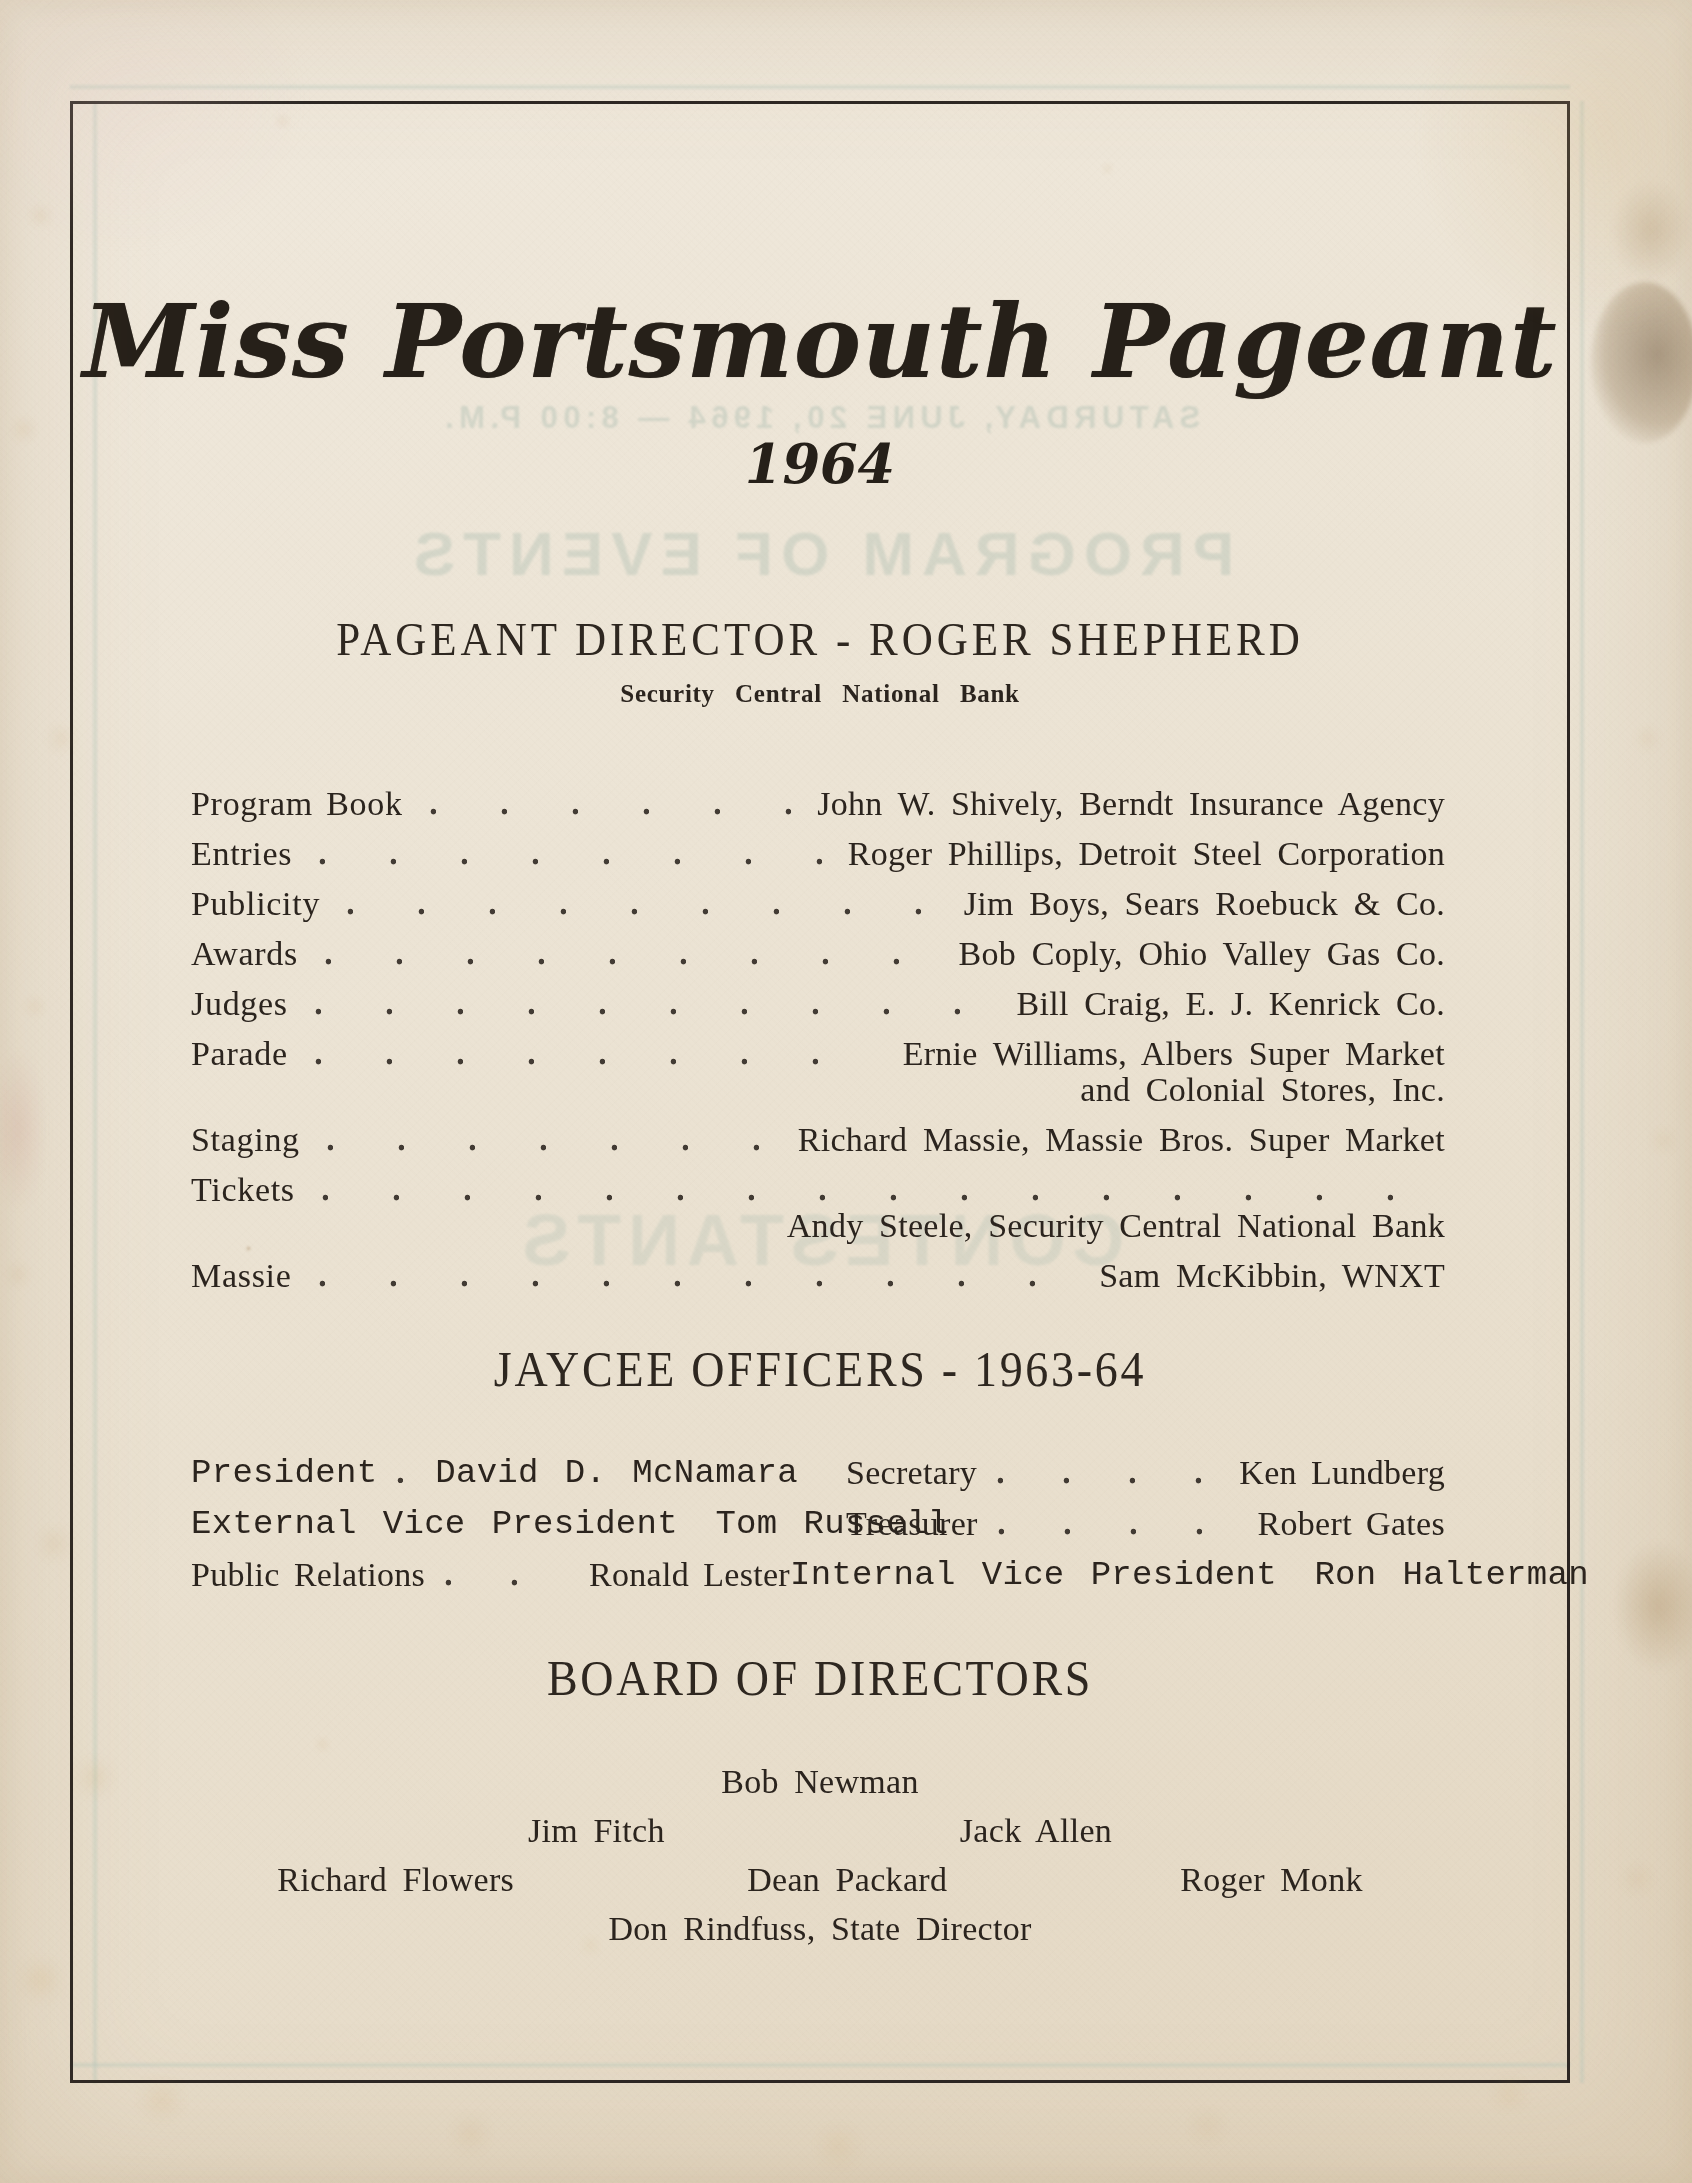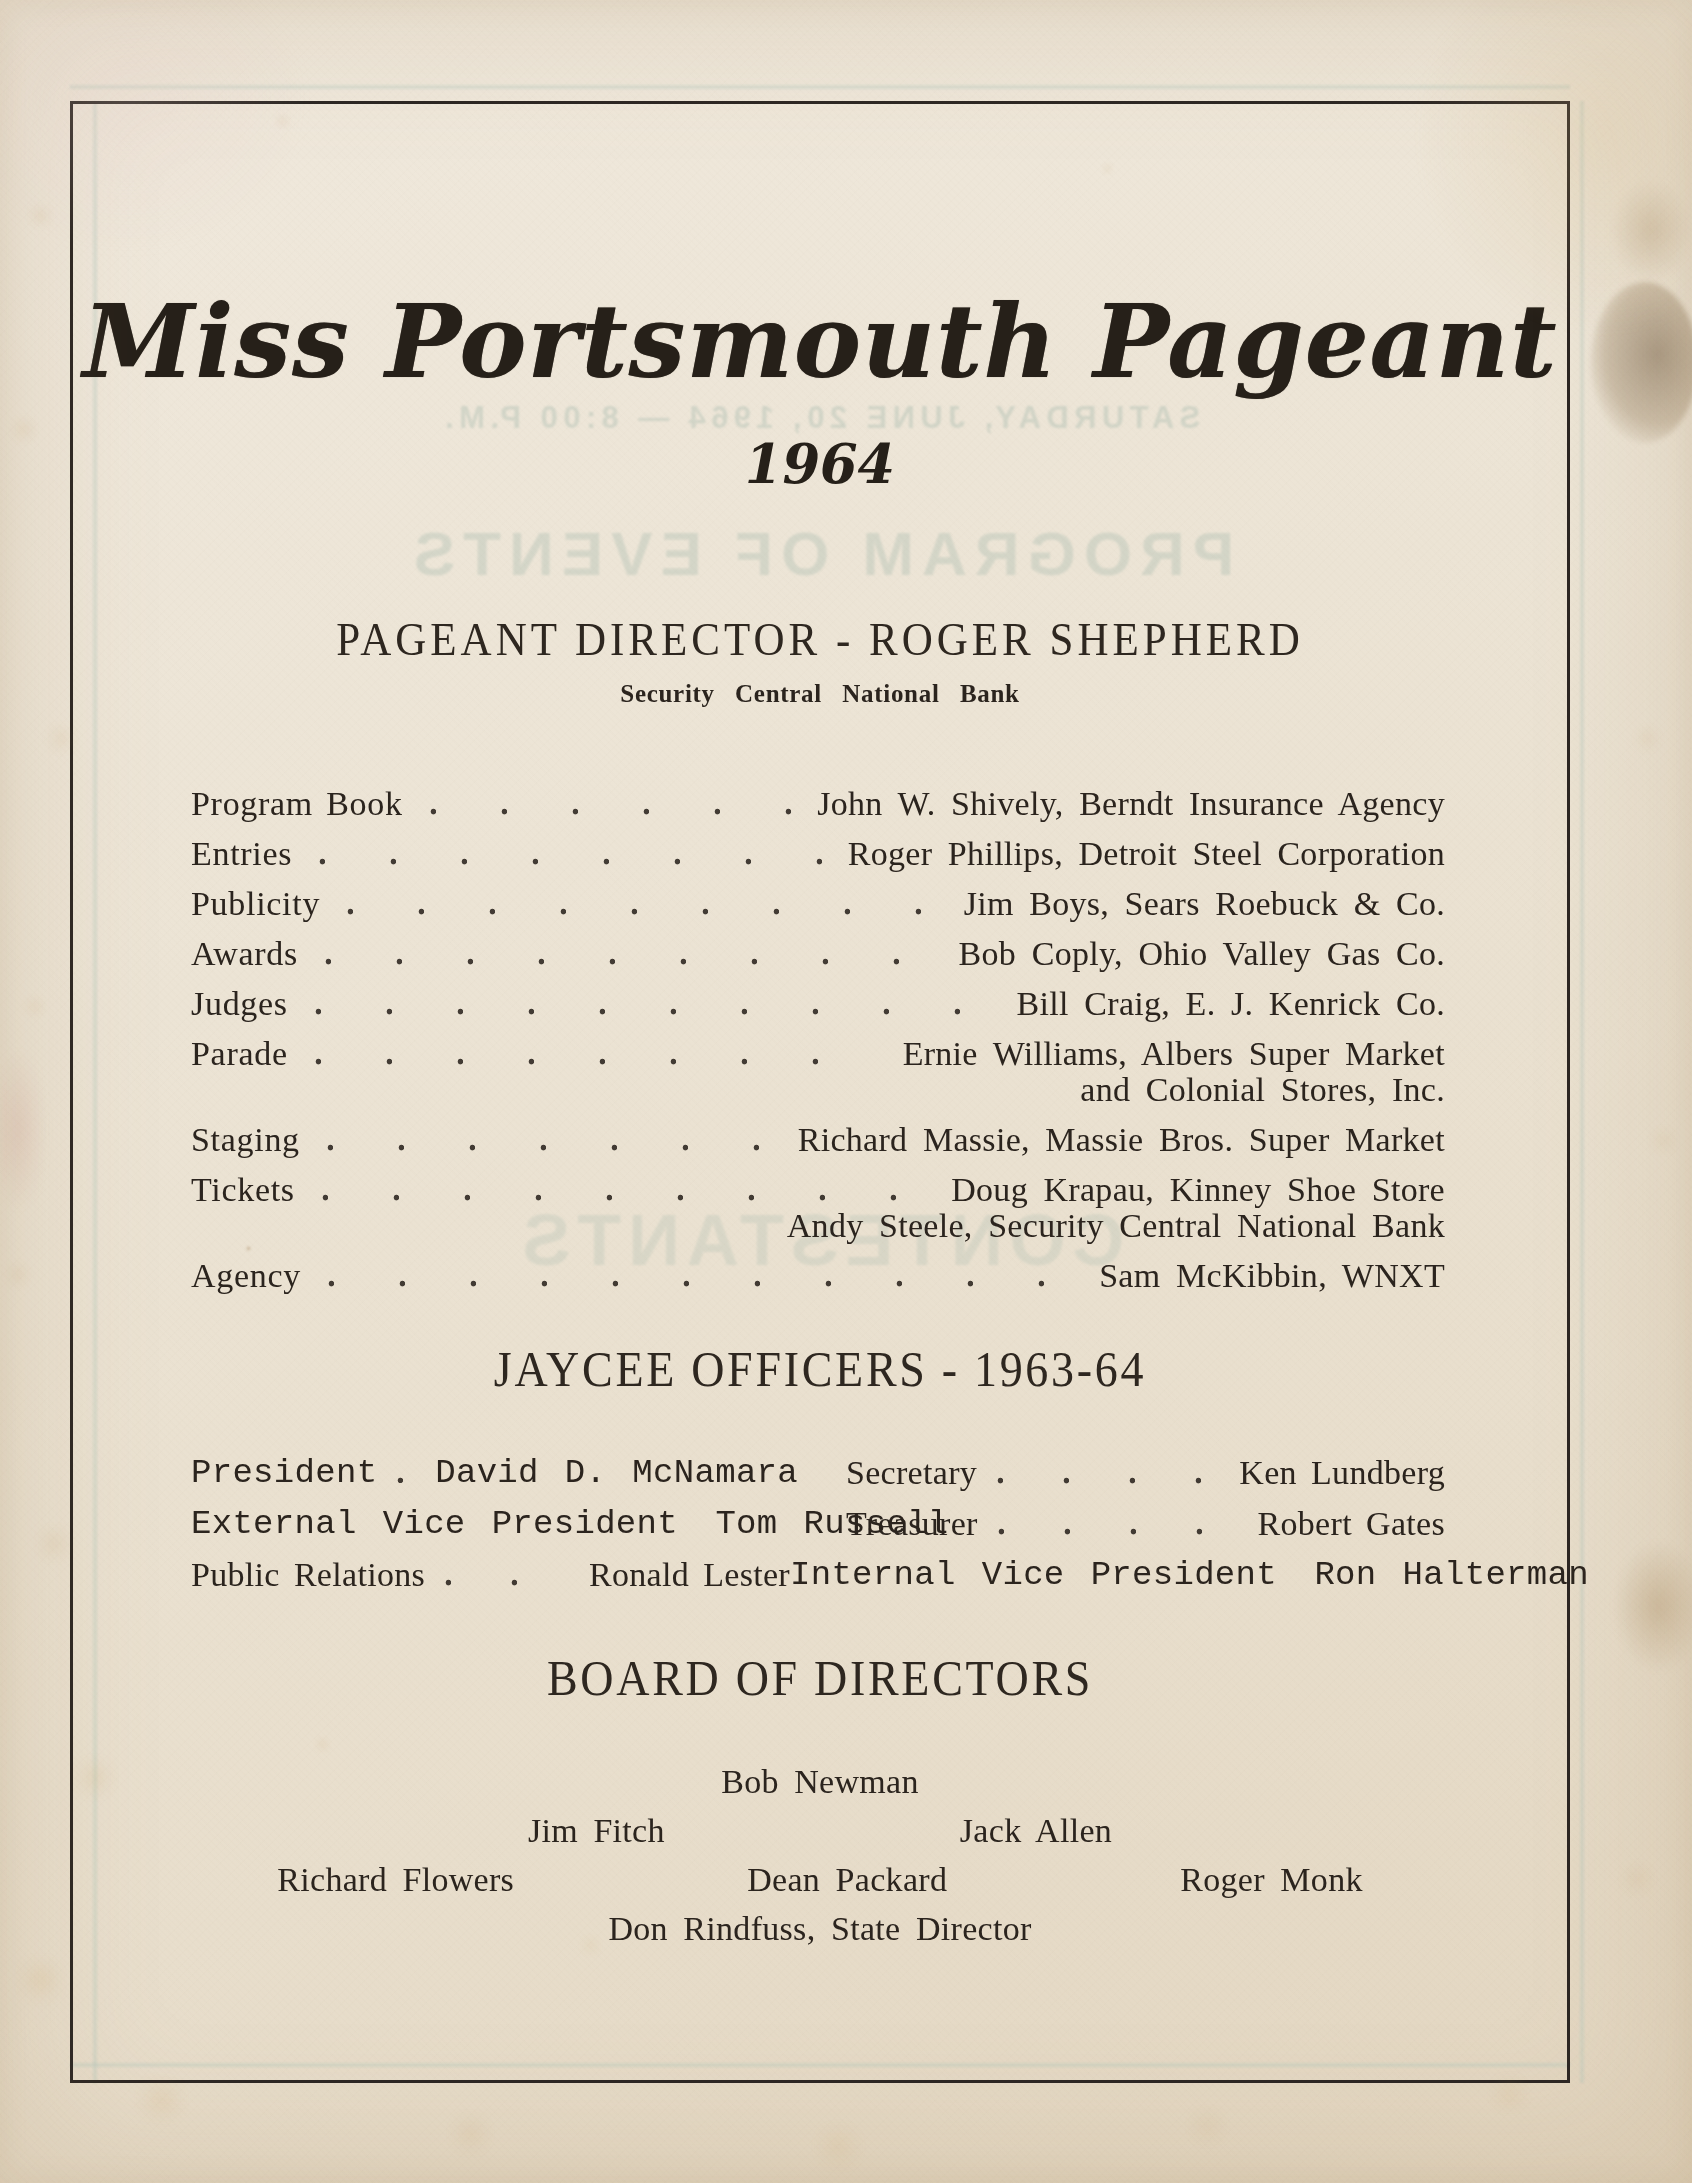--- a/index.html
+++ b/index.html
@@ -167,25 +167,24 @@
       </div>
       <div class="role-cont">and Colonial Stores, Inc.</div>
       <div class="role-row">
         <span class="role-label">Staging</span>
         <span class="dot-leader"></span>
         <span class="role-value">Richard Massie, Massie Bros. Super Market</span>
       </div>
       <div class="role-row">
         <span class="role-label">Tickets</span>
         <span class="dot-leader"></span>
-        <span class="role-value">Doug Krapau, Kinney Shoe Store</span>
       </div>
       <div class="role-cont">Andy Steele, Security Central National Bank</div>
       <div class="role-row">
-        <span class="role-label">Agency</span>
+        <span class="role-label">Massie</span>
         <span class="dot-leader"></span>
         <span class="role-value">Sam McKibbin, WNXT</span>
       </div>
     </div>
 
   <h2 class="centerband h-caps officers-heading">JAYCEE OFFICERS - 1963-64</h2>
   <div class="officers">
       <div class="officer-row">
         <div class="officer-cell left">
           <span class="off-label">President</span>

